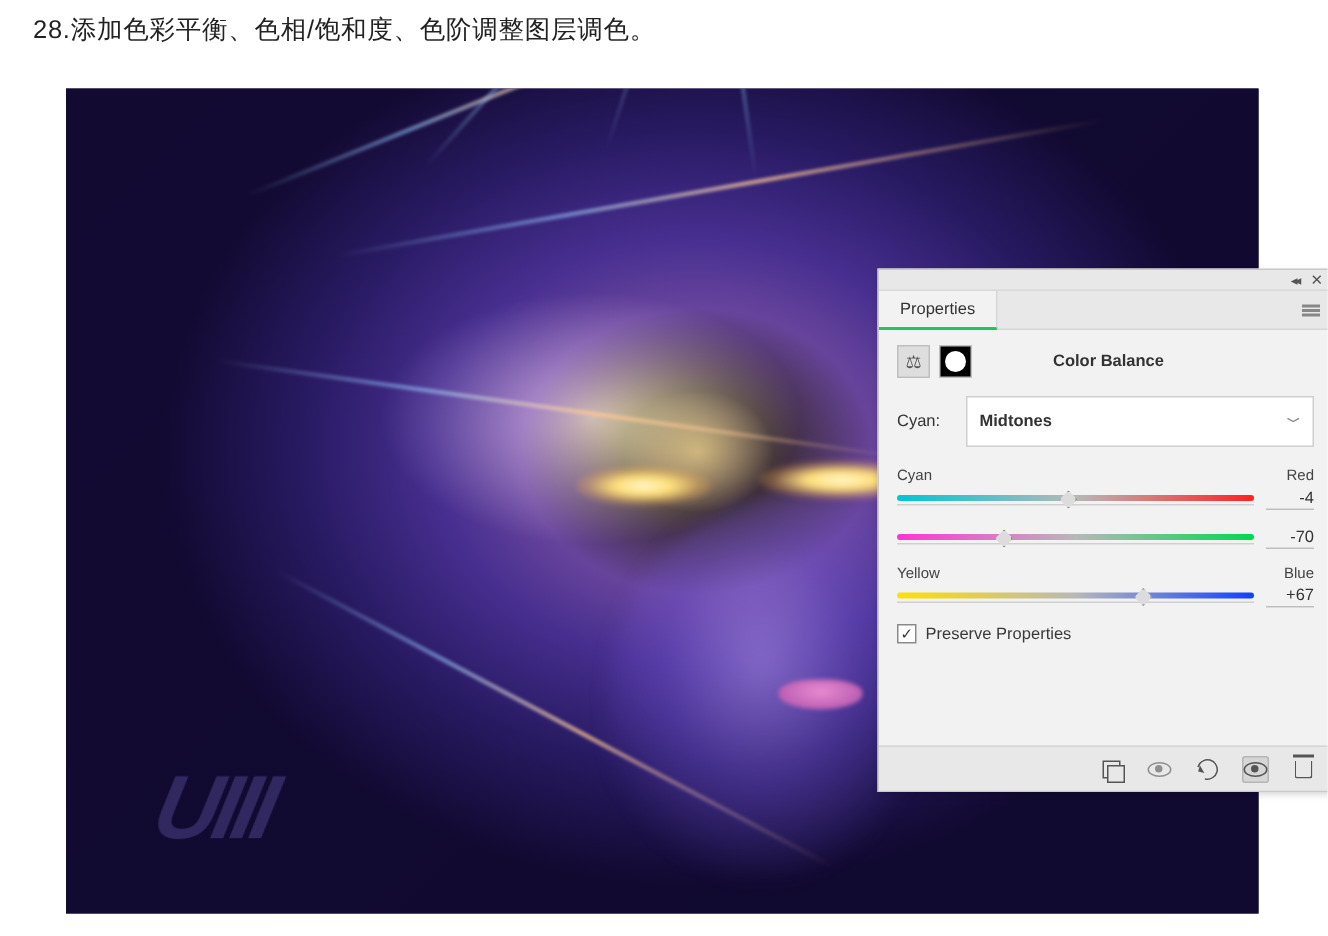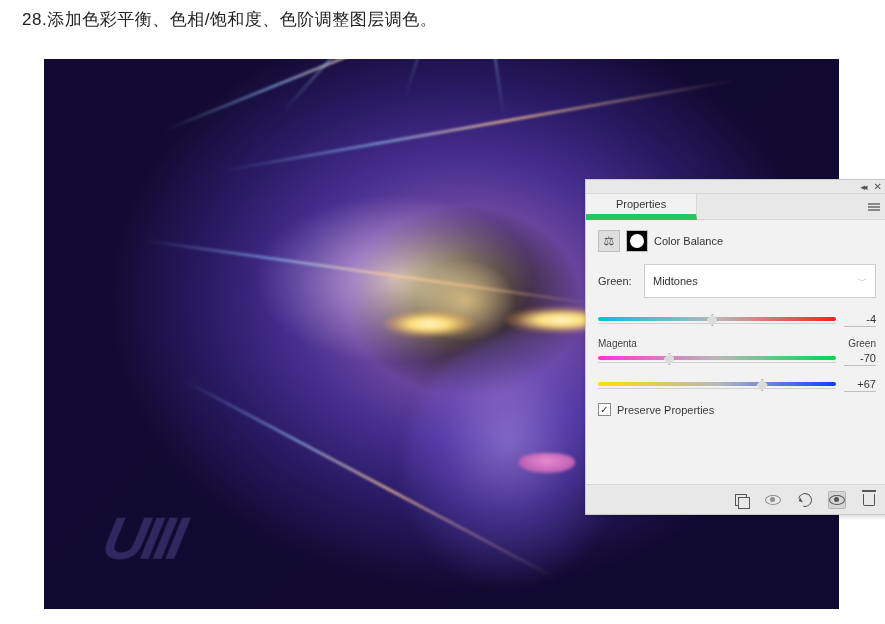--- a/index.html
+++ b/index.html
@@ -95,26 +95,26 @@
     padding: 0 6px;
     border-bottom: 1px solid #d8d8d8;
     background: #e8e8e8;
   }
   .chev-2 { font-size: 9px; letter-spacing: -2px; color: #555; }
   .close-x { font-size: 10px; color: #555; }
 
   .tabbar { display: flex; align-items: stretch; height: 26px; background: #e8e8e8; }
   .tab {
     display: flex; align-items: center;
-    padding: 0 30px;
+    padding: 0 14px;
     font-size: 11px;
     color: #333;
     background: #f2f2f2;
     border-right: 1px solid #d5d5d5;
-    border-bottom: 6px solid #22c55e;
+    border-bottom: 2px solid #22c55e;
   }
   .tab-spacer { flex: 1; border-bottom: 1px solid #d5d5d5; }
   .menu-icon {
     width: 28px; display: flex; align-items: center; justify-content: center;
     border-bottom: 1px solid #d5d5d5;
     color: #888;
   }
   .menu-lines { width: 12px; height: 8px; border-top: 2px solid #888; border-bottom: 2px solid #888; position: relative; }
   .menu-lines::before { content: ""; position: absolute; top: 1px; width: 100%; height: 2px; background: #888; }
 
@@ -131,30 +131,30 @@
   .icon-mask {
     width: 22px; height: 22px;
     background: #000;
     border: 1px solid #bfbfbf;
     position: relative;
   }
   .icon-mask::after {
     content: ""; position: absolute; inset: 3px;
     border-radius: 50%; background: #fff;
   }
-  .adj-title { font-weight: 400; font-size: 11px; color: #333; }
+  .adj-title { font-weight: 700; font-size: 11px; color: #333; margin-left: 48px; }
 
   .row-tone { display: flex; align-items: center; gap: 10px; margin-bottom: 14px; }
   .tone-label { width: 36px; color: #333; }
   .select {
     flex: 1; height: 26px;
     background: #fff;
     border: 1px solid #cfcfcf;
     display: flex; align-items: center; justify-content: space-between;
-    padding: 16px 8px; font-size: 11px; color: #333;
+    padding: 16px 8px; font-size: 11px; color: #333; font-weight: bold;
   }
   .select .caret { color: #888; font-size: 9px; }
 
   .slider-block { margin-bottom: 10px; }
   .slider-labels { display: flex; justify-content: space-between; font-size: 10px; color: #444; margin-bottom: 2px; }
   .slider-row { display: flex; align-items: center; gap: 8px; }
   .track-wrap { flex: 1; position: relative; height: 16px; }
   .track {
     position: absolute; top: 5px; left: 0; right: 0; height: 4px; border-radius: 2px;
   }
@@ -240,54 +240,58 @@
     </div>
 
     <div class="panel-body">
       <div class="header-row">
         <div class="icon-box">⚖</div>
         <div class="icon-mask"></div>
         <div class="adj-title">Color Balance</div>
       </div>
 
       <div class="row-tone">
-        <div class="tone-label">Green:</div>
+        <div class="tone-label">Cyan:</div>
         <div class="select">
           <span>Midtones</span>
           <span class="caret">﹀</span>
         </div>
       </div>
 
       <div class="slider-block">
+        <div class="slider-labels">
+          <span>Cyan</span>
+          <span>Red</span>
+        </div>
         <div class="slider-row">
           <div class="track-wrap">
             <div class="track cr"></div>
             <div class="underline"></div>
             <div class="handle" style="left:48%;"></div>
           </div>
           <div class="valbox">-4</div>
         </div>
       </div>
 
       <div class="slider-block">
-        <div class="slider-labels">
-          <span>Magenta</span>
-          <span>Green</span>
-        </div>
         <div class="slider-row">
           <div class="track-wrap">
             <div class="track mg"></div>
             <div class="underline"></div>
             <div class="handle" style="left:30%;"></div>
           </div>
           <div class="valbox">-70</div>
         </div>
       </div>
 
       <div class="slider-block">
+        <div class="slider-labels">
+          <span>Yellow</span>
+          <span>Blue</span>
+        </div>
         <div class="slider-row">
           <div class="track-wrap">
             <div class="track yb"></div>
             <div class="underline"></div>
             <div class="handle" style="left:69%;"></div>
           </div>
           <div class="valbox">+67</div>
         </div>
       </div>
 

